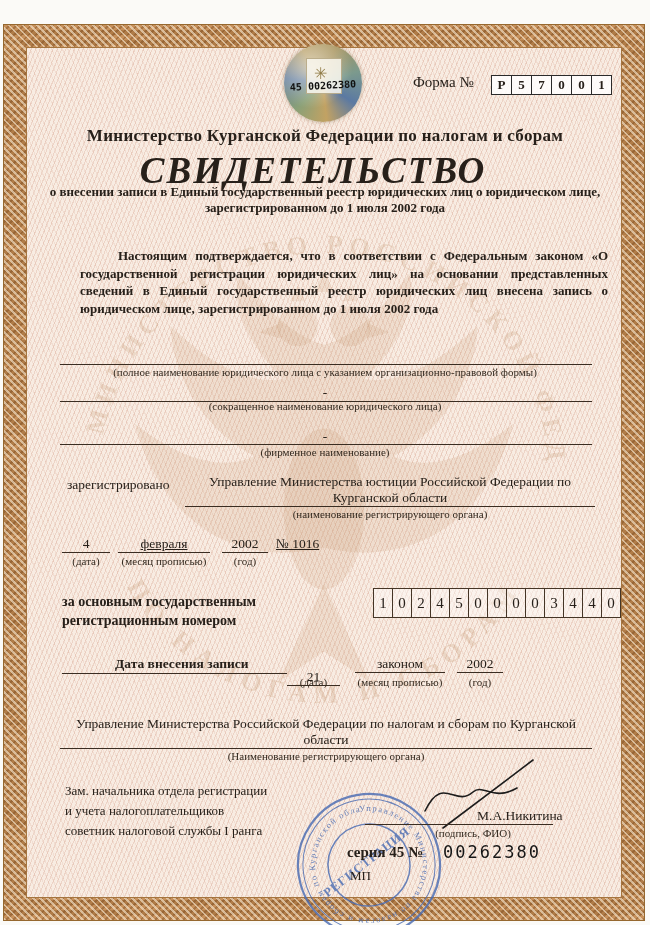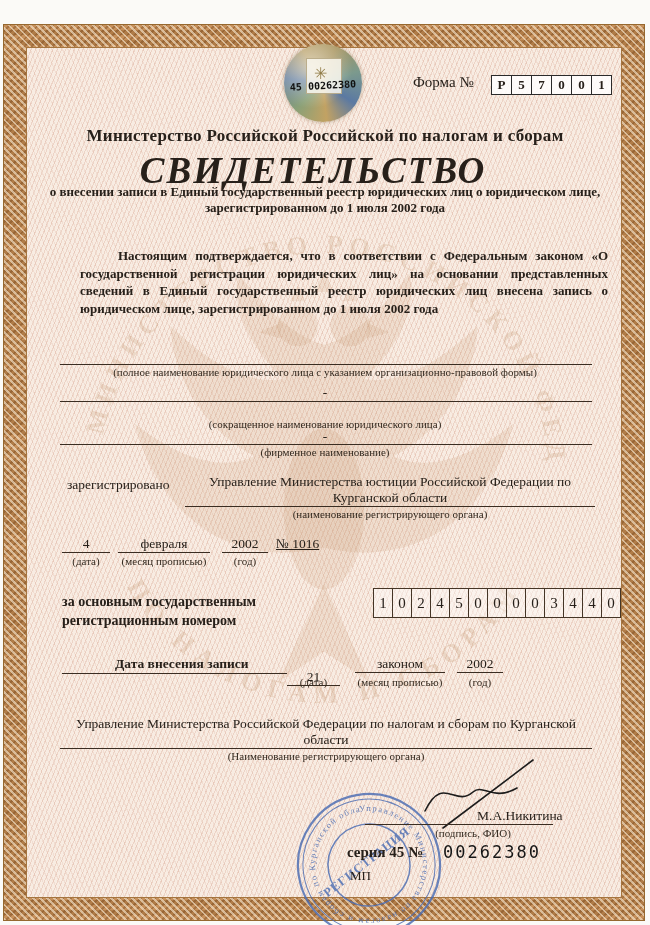--- a/index.html
+++ b/index.html
@@ -126,45 +126,45 @@
   <div class="abs forma">Форма №</div>
   <div class="abs codeboxes">
     <span class="codebox">Р</span>
     <span class="codebox">5</span>
     <span class="codebox">7</span>
     <span class="codebox">0</span>
     <span class="codebox">0</span>
     <span class="codebox">1</span>
   </div>
 
-  <div class="abs ctr ministry">Министерство Российской Российской по налогам и сборам</div>
+  <div class="abs ctr ministry">Министерство Курганской Федерации по налогам и сборам</div>
   <div class="abs ctr bigtitle">СВИДЕТЕЛЬСТВО</div>
   <div class="abs ctr subtitle">о внесении записи в Единый государственный реестр юридических лиц о юридическом лице, зарегистрированном до 1 июля 2002 года</div>
 
   <div class="abs paragraph">Настоящим подтверждается, что в соответствии с Федеральным законом «О государственной регистрации юридических лиц» на основании представленных сведений в Единый государственный реестр юридических лиц внесена запись о юридическом лице, зарегистрированном до 1 июля 2002 года</div>
 
   <div class="abs rule" style="left:60px;right:58px;top:364px;"></div>
   <div class="abs ctr cap" style="left:45px;width:560px;top:366px;">(полное наименование юридического лица с указанием организационно-правовой формы)</div>
 
   <div class="abs ctr val" style="left:45px;width:560px;top:385px;">-</div>
   <div class="abs rule" style="left:60px;right:58px;top:401px;"></div>
-  <div class="abs ctr cap" style="left:45px;width:560px;top:418px;">(сокращенное наименование юридического лица)</div>
+  <div class="abs ctr cap" style="left:45px;width:560px;top:400px;">(сокращенное наименование юридического лица)</div>
 
   <div class="abs ctr val" style="left:45px;width:560px;top:429px;">-</div>
   <div class="abs rule" style="left:60px;right:58px;top:444px;"></div>
   <div class="abs ctr cap" style="left:45px;width:560px;top:446px;">(фирменное наименование)</div>
 
   <div class="abs val" style="left:67px;top:477px;">зарегистрировано</div>
   <div class="abs ctr val" style="left:190px;width:400px;top:474px;line-height:16px;">Управление Министерства юстиции Российской Федерации по Курганской области</div>
   <div class="abs rule" style="left:185px;right:55px;top:506px;"></div>
   <div class="abs ctr cap" style="left:185px;width:410px;top:508px;">(наименование регистрирующего органа)</div>
 
   <div class="abs ctr val" style="left:62px;width:48px;top:536px;height:16px;border-bottom:1px solid #3a2d22;">4</div>
   <div class="abs ctr cap" style="left:62px;width:48px;top:555px;">(дата)</div>
-  <div class="abs ctr val" style="left:118px;width:92px;top:536px;height:16px;border-bottom:1px solid #3a2d22;">февраля</div>
+  <div class="abs ctr val" style="left:118px;width:92px;top:536px;height:16px;border-bottom:1px solid #3a2d22;text-decoration:underline;">февраля</div>
   <div class="abs ctr cap" style="left:112px;width:104px;top:555px;">(месяц прописью)</div>
   <div class="abs ctr val" style="left:222px;width:46px;top:536px;height:16px;border-bottom:1px solid #3a2d22;">2002</div>
   <div class="abs ctr cap" style="left:222px;width:46px;top:555px;">(год)</div>
   <div class="abs val" style="left:276px;top:536px;text-decoration:underline;">№ 1016</div>
 
   <div class="abs" style="left:62px;top:592px;font-size:14px;font-weight:bold;line-height:19px;">
     <div>за основным государственным</div>
     <div>регистрационным номером</div>
   </div>
   <div class="abs ogrn-boxes">
@@ -189,20 +189,25 @@
   <div class="abs ctr cap" style="left:287px;width:53px;top:676px;">(дата)</div>
   <div class="abs ctr val" style="left:355px;width:90px;top:656px;height:16px;border-bottom:1px solid #3a2d22;">законом</div>
   <div class="abs ctr cap" style="left:348px;width:104px;top:676px;">(месяц прописью)</div>
   <div class="abs ctr val" style="left:457px;width:46px;top:656px;height:16px;border-bottom:1px solid #3a2d22;">2002</div>
   <div class="abs ctr cap" style="left:457px;width:46px;top:676px;">(год)</div>
 
   <div class="abs ctr val" style="left:60px;width:532px;top:716px;line-height:16px;text-align:center;">Управление Министерства Российской Федерации по налогам и сборам по Курганской области</div>
   <div class="abs rule" style="left:60px;right:58px;top:748px;"></div>
   <div class="abs ctr cap" style="left:60px;width:532px;top:750px;">(Наименование регистрирующего органа)</div>
 
+  <div class="abs official">
+    <div>Зам. начальника отдела регистрации</div>
+    <div>и учета налогоплательщиков</div>
+    <div>советник налоговой службы I ранга</div>
+  </div>
 
   <svg class="abs stamp-svg z2" width="150" height="150" viewBox="0 0 150 150">
     <defs>
         <path id="stampRing" d="M 75,21 A 54,54 0 1 1 74.9,21"></path>
       </defs>
     <g stroke="#4a6cb3" fill="none">
       <circle cx="75" cy="75" r="71" stroke-width="2.2"></circle>
       <circle cx="75" cy="75" r="66" stroke-width="1"></circle>
       <circle cx="75" cy="75" r="41" stroke-width="1.5"></circle>
     </g>

